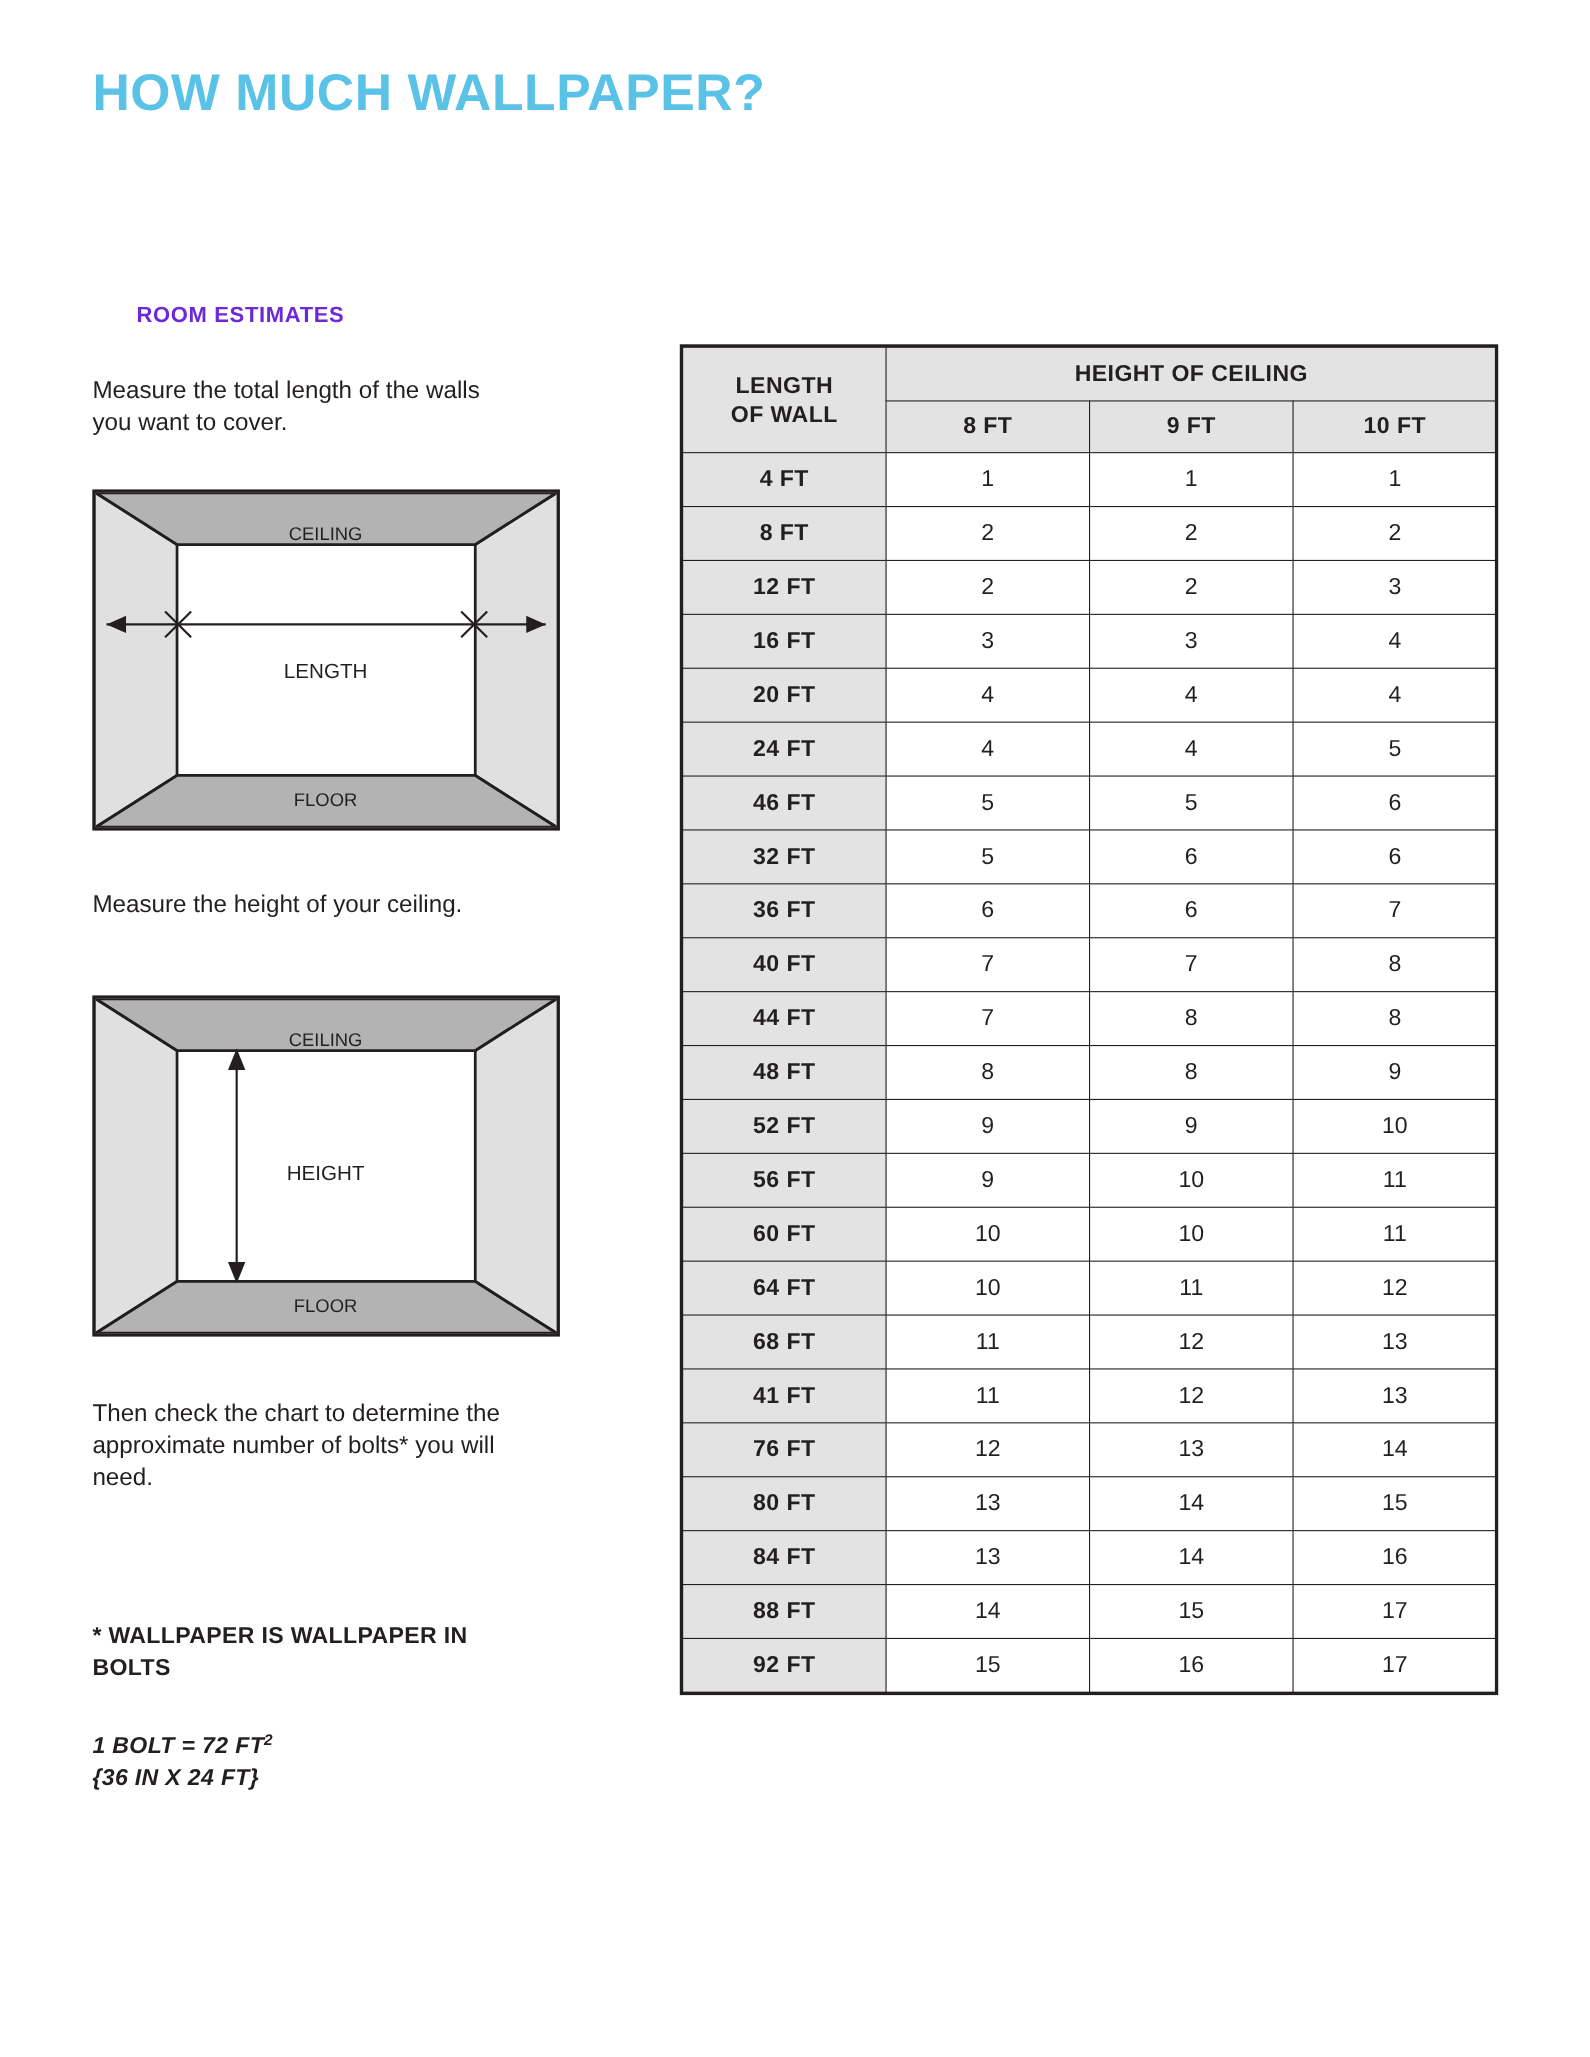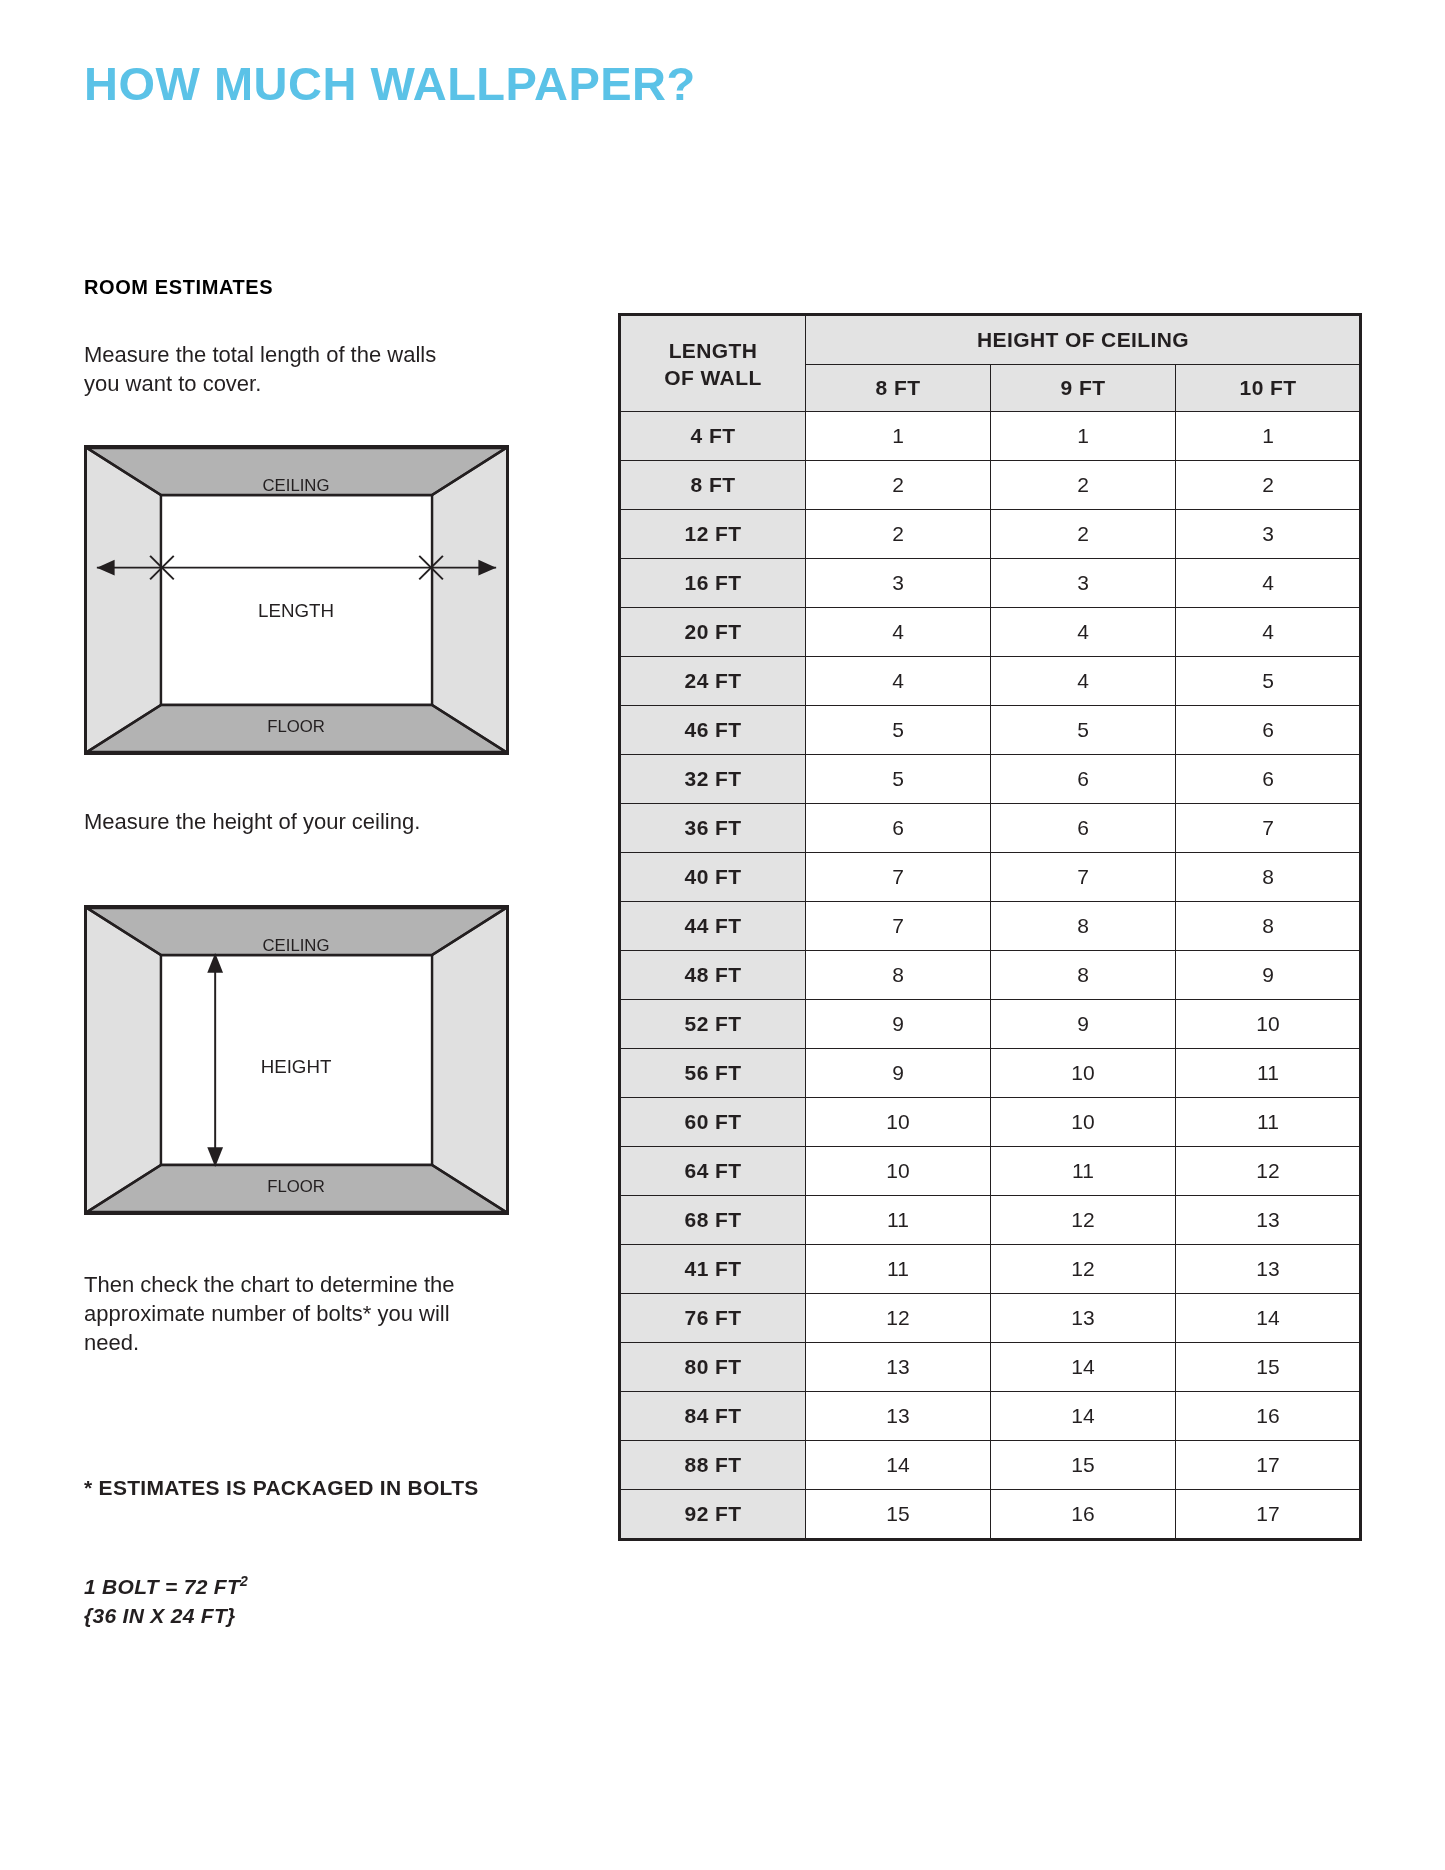--- a/index.html
+++ b/index.html
@@ -30,22 +30,23 @@
     font-size: 47px;
     font-weight: bold;
     letter-spacing: 0.5px;
     color: #5bc2e7;
   }
 
   
   .section-head {
     font-size: 20px;
     font-weight: bold;
-    color: #000000;
+    color: #6d28d9;
     letter-spacing: 0.6px;
+    margin-left: 40px;
   }
   #room-estimates-head {
     position: absolute;
     left: 84px;
     top: 276px;
   }
   #bolts-head {
     position: absolute;
     left: 625px;
     top: 276px;
@@ -159,21 +160,21 @@
 <div class="page">
 
   <div class="main-title">HOW MUCH WALLPAPER?</div>
 
   <div class="section-head" id="room-estimates-head">ROOM ESTIMATES</div>
 
   <div class="left-text" id="para-1">Measure the total length of the walls you want to cover.</div>
   <div class="left-text" id="para-2">Measure the height of your ceiling.</div>
   <div class="left-text" id="para-3">Then check the chart to determine the approximate number of bolts* you will need.</div>
 
-  <div class="bold-note" id="note-1">* ESTIMATES IS   PACKAGED IN BOLTS</div>
+  <div class="bold-note" id="note-1">* WALLPAPER IS   WALLPAPER IN BOLTS</div>
   <div class="bold-note" id="note-2">
     <span>1 BOLT = 72 FT</span><span class="sup">2</span><br>
     <span>{36 IN X 24 FT}</span>
   </div>
 
   <div class="diagram" id="diagram-length">
     <svg viewBox="0 0 425 310" preserveAspectRatio="none">
 
       <rect x="0" y="0" width="425" height="310" fill="#e0e0e0"></rect>
 

